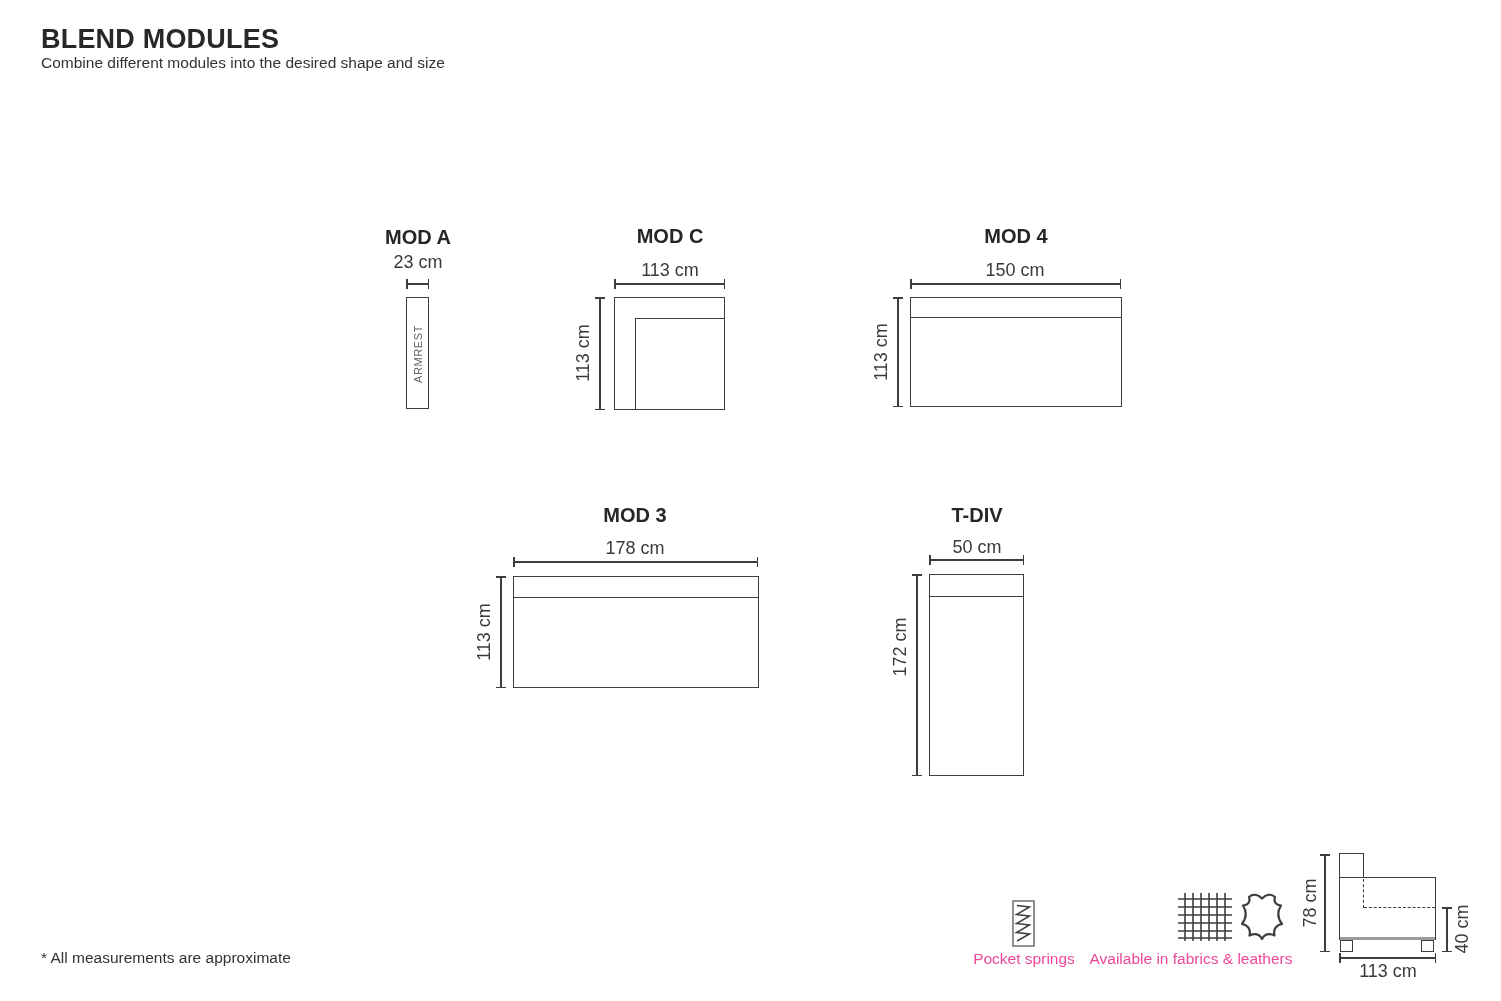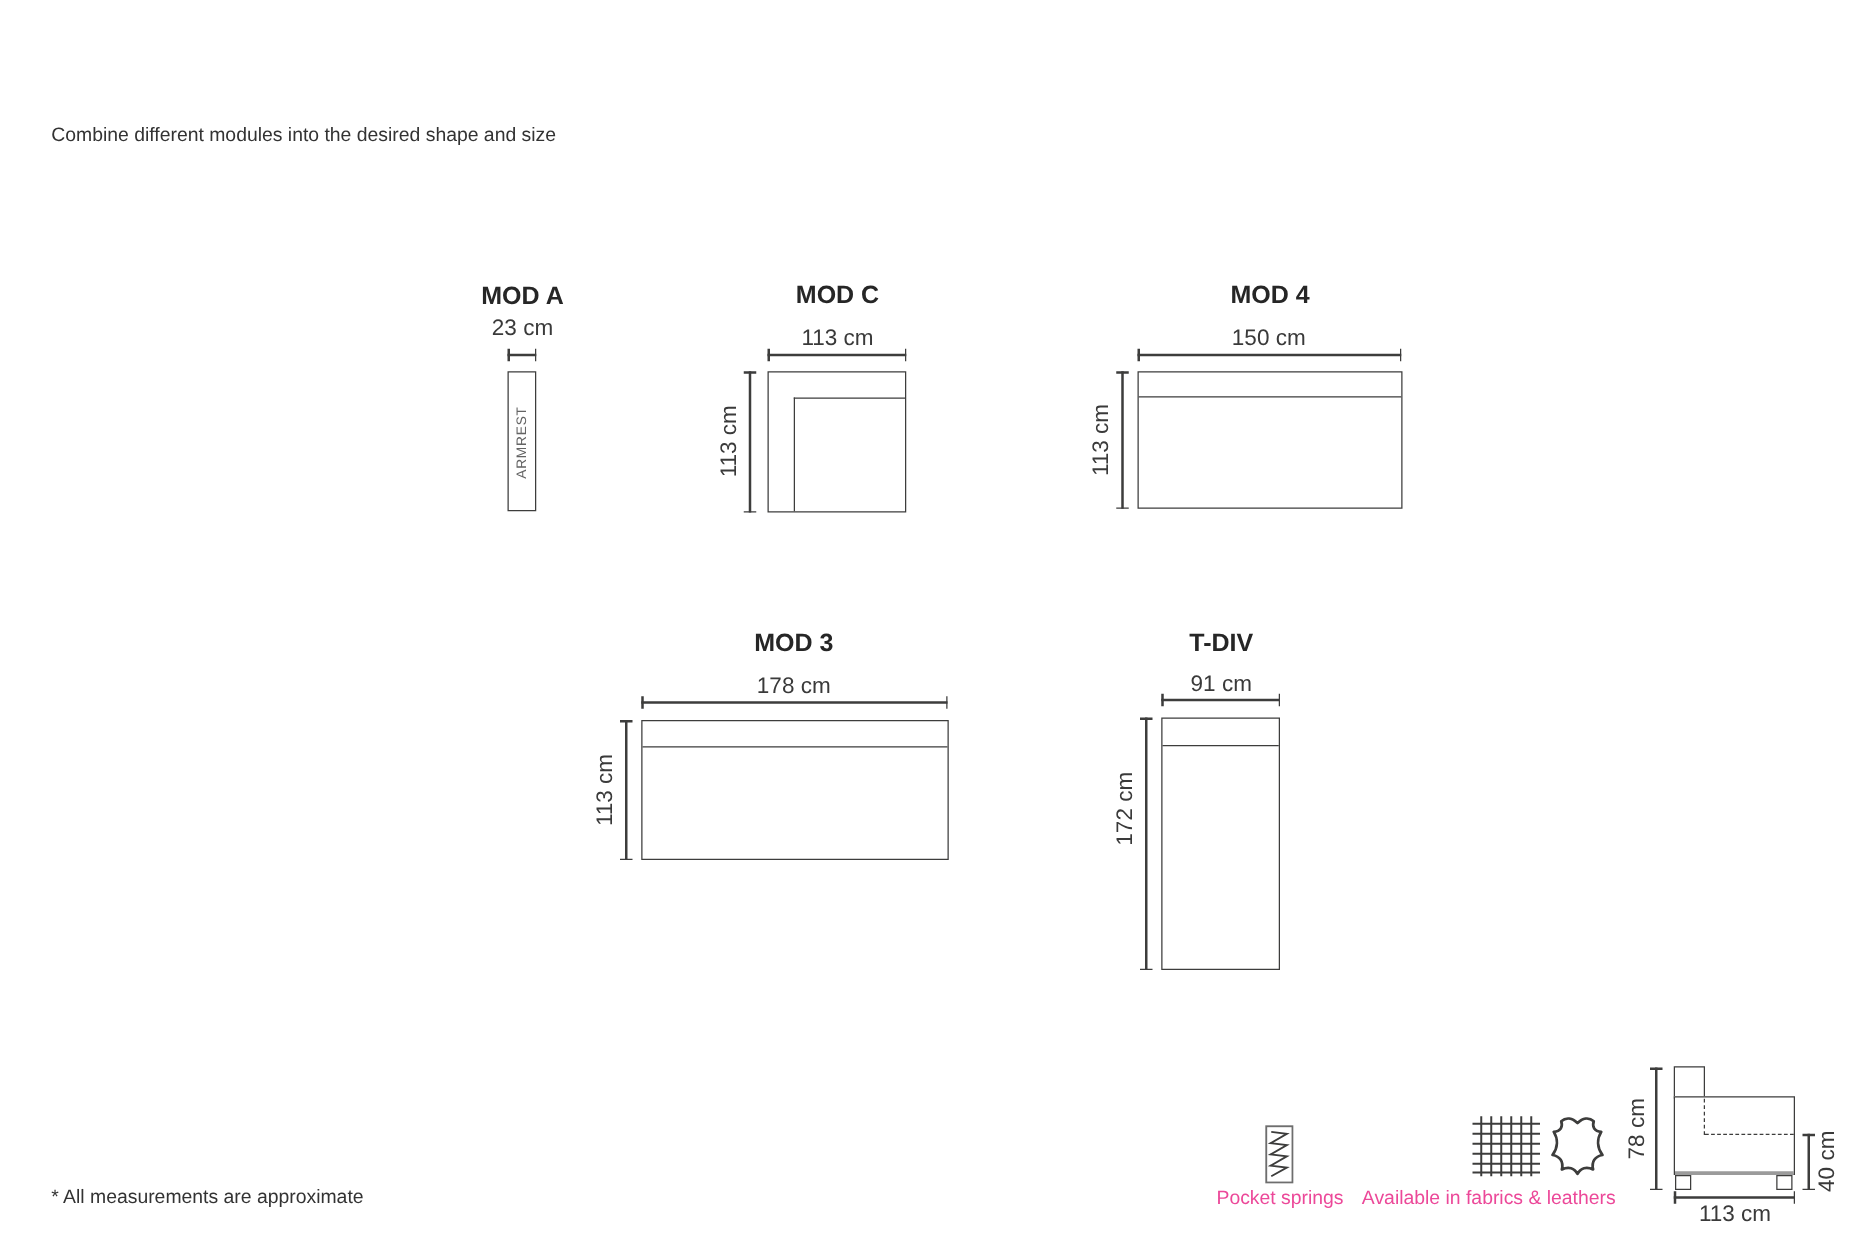--- a/index.html
+++ b/index.html
@@ -9,21 +9,21 @@
     --base-gray:#9b9b9b;
     --bg:#ffffff;
   }
   html,body{margin:0;padding:0;background:#fff;}
   .canvas{
     position:relative;width:1501px;height:1001px;background:var(--bg);
     font-family:"Liberation Sans",sans-serif;color:var(--text);overflow:hidden;
   }
   .abs{position:absolute;}
   .page-title{font-size:27px;font-weight:bold;letter-spacing:.2px;color:#282828;white-space:nowrap;}
-  .page-subtitle{font-size:15.5px;color:#333;white-space:nowrap;margin-top:46px;}
+  .page-subtitle{font-size:15.5px;color:#333;white-space:nowrap;}
   .mod-title{font-size:20px;font-weight:bold;text-align:center;color:#262626;white-space:nowrap;}
   .dim-label{font-size:18px;text-align:center;color:#3a3a3a;white-space:nowrap;}
   .rot{transform:translate(-50%,-50%) rotate(-90deg);transform-origin:center;white-space:nowrap;}
   .ctr{transform:translate(-50%,0);}
   .box{box-sizing:border-box;border:1.5px solid var(--line);background:#fff;}
   .back-line{position:absolute;left:0;right:0;border-bottom:1.5px solid var(--line);}
   .corner-inner{position:absolute;left:19.5px;top:19.5px;right:0;bottom:0;
     border-left:1.5px solid var(--line);border-top:1.5px solid var(--line);}
   .dim-h{position:absolute;height:1.5px;background:var(--line);}
   .dim-h::before,.dim-h::after{content:"";position:absolute;top:-4.2px;width:1.5px;height:10px;background:var(--line);}
@@ -36,20 +36,21 @@
   .armrest-label{font-size:11px;letter-spacing:.6px;color:var(--muted);}
   .caption{font-size:15.5px;color:#ec4899;text-align:center;white-space:nowrap;}
   .footnote{font-size:15.5px;color:#333;white-space:nowrap;}
   svg{display:block;}
 </style>
 </head>
 <body>
 
 <div class="canvas">
 
+  <div class="abs page-title" style="left:41px;top:24px;">BLEND MODULES</div>
   <div class="abs page-subtitle" style="left:41px;top:54px;">Combine different modules into the desired shape and size</div>
 
   <div class="abs mod-title ctr" style="left:418px;top:226px;text-align:center;">MOD A</div>
   <div class="abs dim-label ctr" style="left:418px;top:252px;text-align:right;">23 cm</div>
   <div class="dim-h" style="left:406px;top:283px;width:23px;"></div>
   <div class="abs box" style="left:406px;top:297px;width:23px;height:112px;">
     <span class="abs rot armrest-label" style="left:11px;top:56px;">ARMREST</span>
   </div>
 
   <div class="abs mod-title ctr" style="left:670px;top:225px;">MOD C</div>
@@ -73,21 +74,21 @@
   <div class="abs mod-title ctr" style="left:635px;top:504px;">MOD 3</div>
   <div class="abs dim-label ctr" style="left:635px;top:538px;">178 cm</div>
   <div class="dim-h" style="left:513px;top:561px;width:245px;"></div>
   <div class="dim-v" style="left:500px;top:576px;height:112px;"></div>
   <div class="abs dim-label rot" style="left:484px;top:632px;">113 cm</div>
   <div class="abs box" style="left:513px;top:576px;width:246px;height:112px;">
     <div class="back-line" style="top:20px;"></div>
   </div>
 
   <div class="abs mod-title ctr" style="left:977px;top:504px;">T-DIV</div>
-  <div class="abs dim-label ctr" style="left:977px;top:537px;">91 cm</div>
+  <div class="abs dim-label ctr" style="left:977px;top:537px;">50 cm</div>
   <div class="dim-h" style="left:929px;top:559px;width:95px;"></div>
   <div class="dim-v" style="left:916px;top:574px;height:202px;"></div>
   <div class="abs dim-label rot" style="left:900px;top:647px;">172 cm</div>
   <div class="abs box" style="left:929px;top:574px;width:95px;height:202px;">
     <div class="back-line" style="top:21px;"></div>
   </div>
 
   <div class="dim-v" style="left:1324px;top:854px;height:98px;"></div>
   <div class="abs dim-label rot" style="left:1310px;top:903px;">78 cm</div>
 

